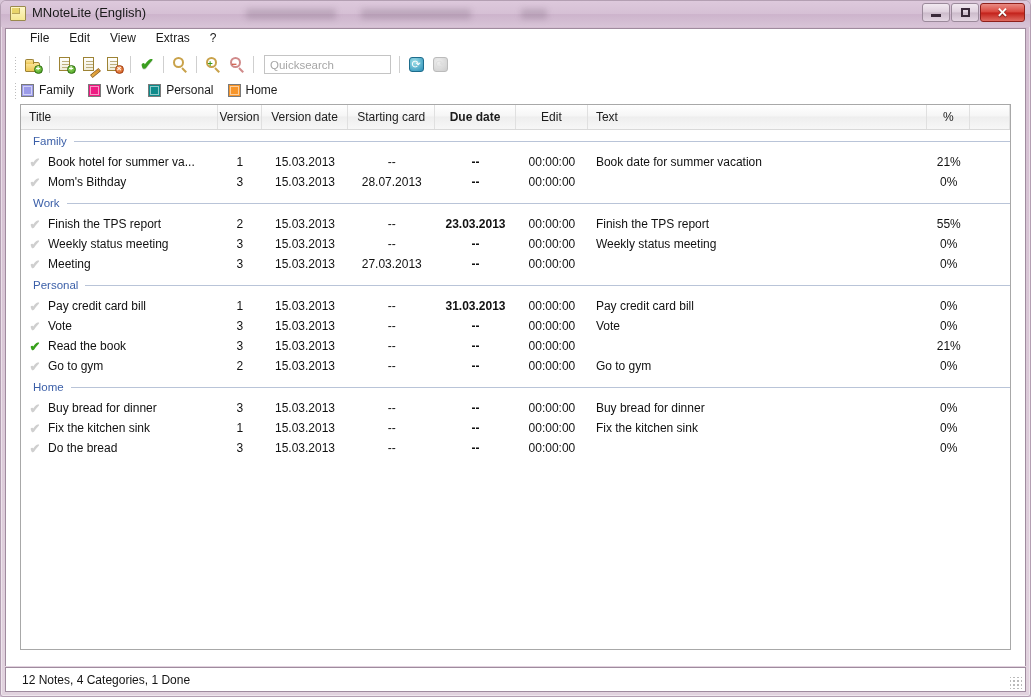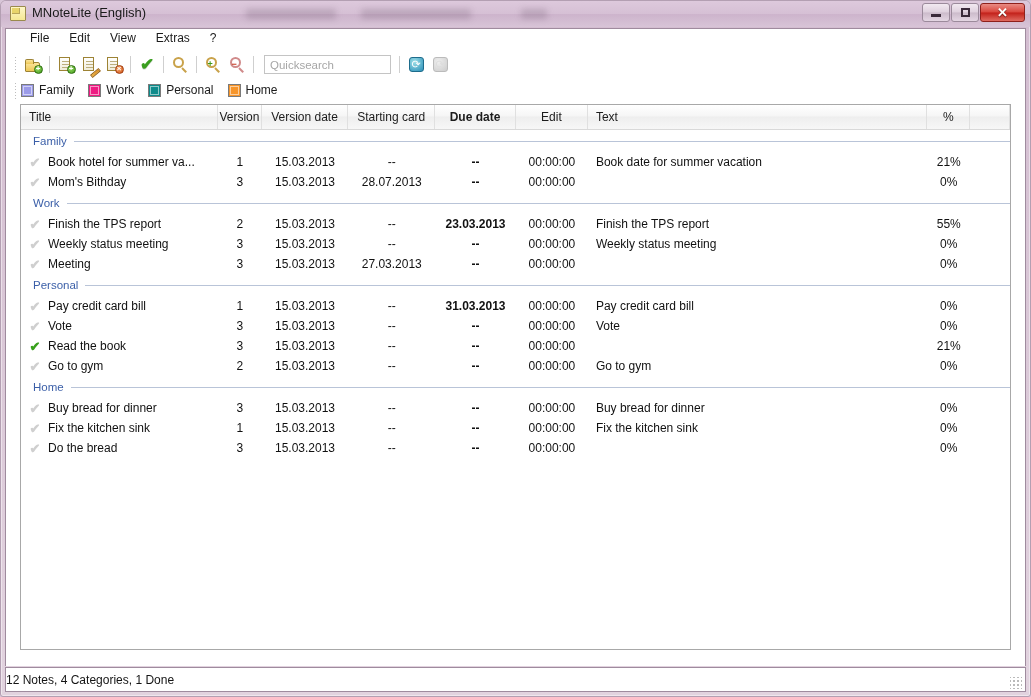--- a/index.html
+++ b/index.html
@@ -317,21 +317,21 @@
   
   #statusbar {
     position: absolute; left: 4px; top: 666px;
     width: 1021px; height: 25px;
     background: #ffffff;
     border: 1px solid #9f8b9e;
     display: flex; align-items: center;
   }
   #status-text {
     font-size: 12px; color: #141414;
-    padding-left: 0;
+    padding-left: 16px;
   }
   #resize-grip {
     position: absolute; right: 3px; bottom: 2px;
     width: 12px; height: 12px;
     background-image:
       radial-gradient(circle, #a9a9a9 1px, transparent 1px);
     background-size: 4px 4px;
     background-position: 2px 2px;
     opacity: 0.8;
   }

